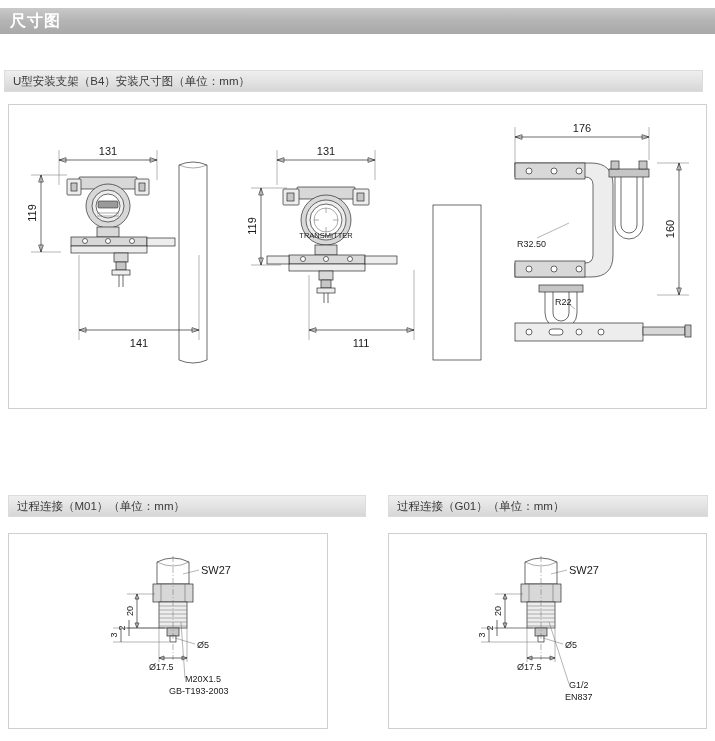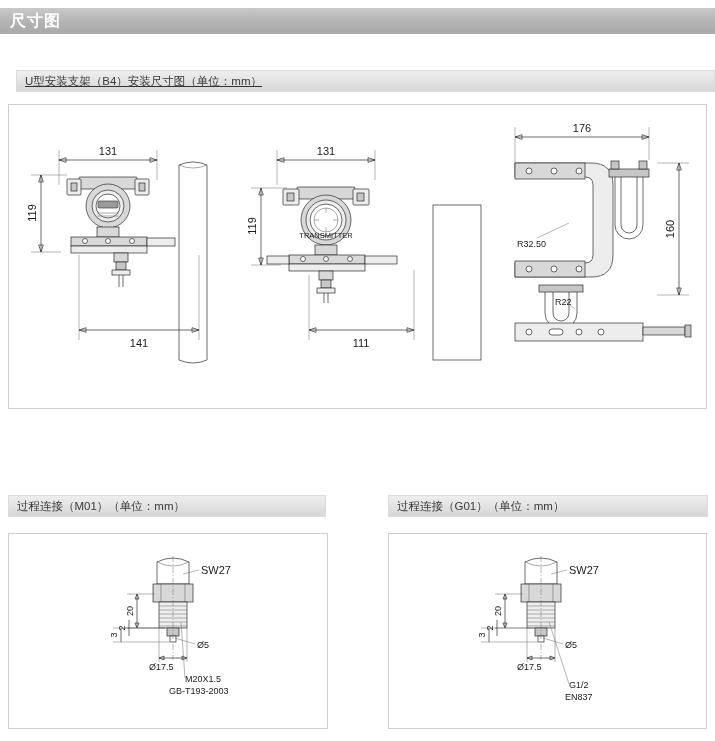--- a/index.html
+++ b/index.html
@@ -87,21 +87,21 @@
   .fillwhite { fill: #ffffff; stroke: #2b2b2b; stroke-width: 0.7; }
   .filldark { fill: #9a9a9a; stroke: #2b2b2b; stroke-width: 0.6; }
 </style>
 </head>
 <body>
 
 <div class="section-bar">
   <span class="label">尺寸图</span>
 </div>
 
-<div class="sub-bar" style="left:16px; top:70px; width:699px;text-decoration:underline;">
+<div class="sub-bar" style="left:4px; top:70px; width:699px;">
   <span class="label">U型安装支架（B4）安装尺寸图（单位：mm）</span>
 </div>
 
 <div class="panel" style="left:8px; top:104px; width:699px; height:305px;">
 <svg width="697" height="303" viewBox="0 0 697 303" xmlns="http://www.w3.org/2000/svg">
 
   <g>
 
     <line class="ln-ext" x1="50" y1="45" x2="50" y2="80"></line>
     <line class="ln-ext" x1="148" y1="45" x2="148" y2="75"></line>
@@ -262,21 +262,21 @@
     <circle class="fillwhite" cx="520" cy="227" r="3"></circle>
     <rect class="fillwhite" x="540" y="224" width="14" height="6" rx="3"></rect>
     <circle class="fillwhite" cx="570" cy="227" r="3"></circle>
     <circle class="fillwhite" cx="592" cy="227" r="3"></circle>
     <rect class="fillgrey" x="634" y="222" width="42" height="8"></rect>
     <rect class="fillgrey2" x="676" y="220" width="6" height="12"></rect>
   </g>
 </svg>
 </div>
 
-<div class="sub-bar" style="left:8px; top:495px; width:318px;">
+<div class="sub-bar" style="left:8px; top:495px; width:358px;">
   <span class="label">过程连接（M01）（单位：mm）</span>
 </div>
 
 <div class="sub-bar" style="left:388px; top:495px; width:320px;">
   <span class="label">过程连接（G01）（单位：mm）</span>
 </div>
 
 <div class="panel" style="left:8px; top:533px; width:320px; height:196px;">
 <svg width="318" height="194" viewBox="0 0 318 194" xmlns="http://www.w3.org/2000/svg">
 

